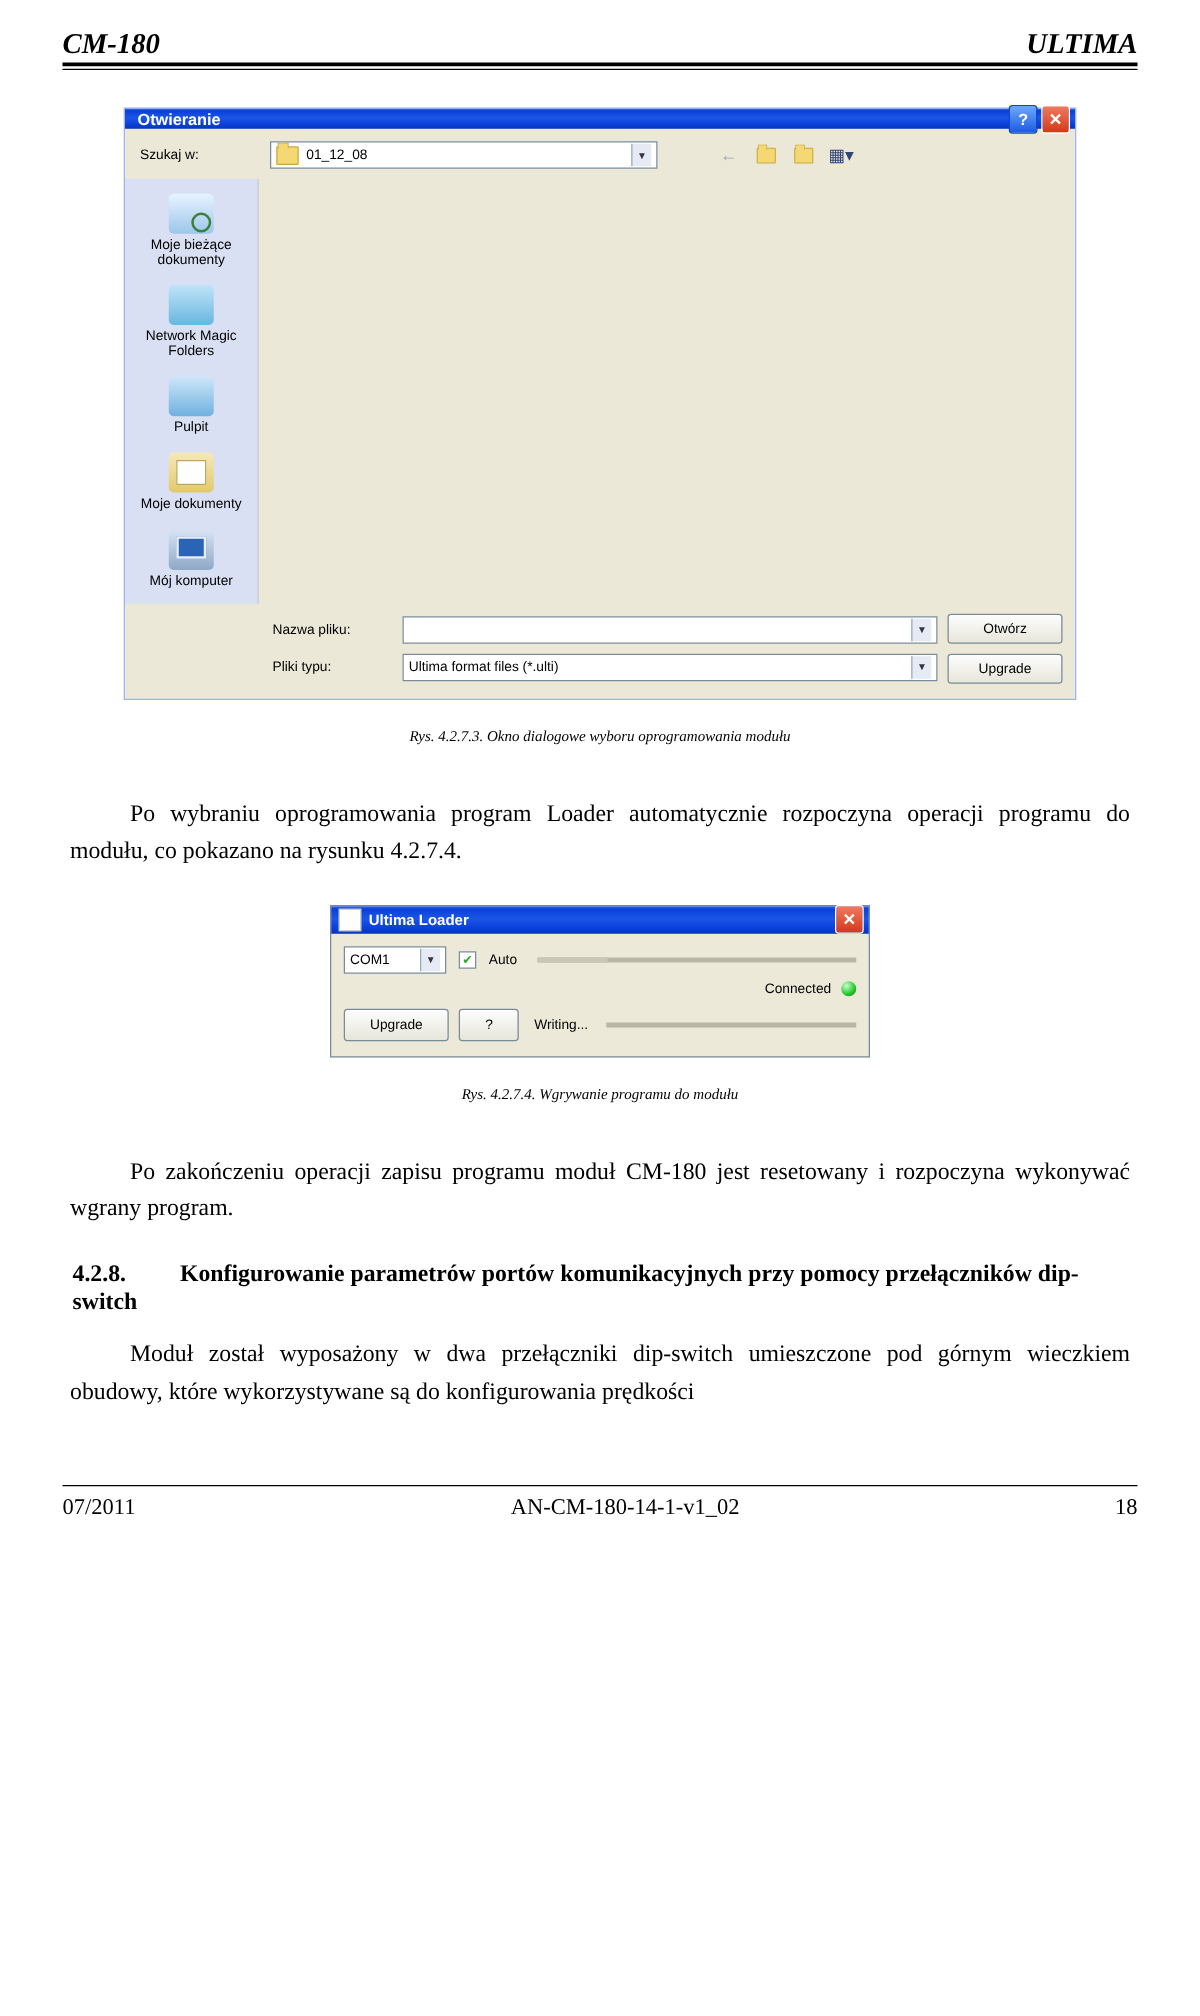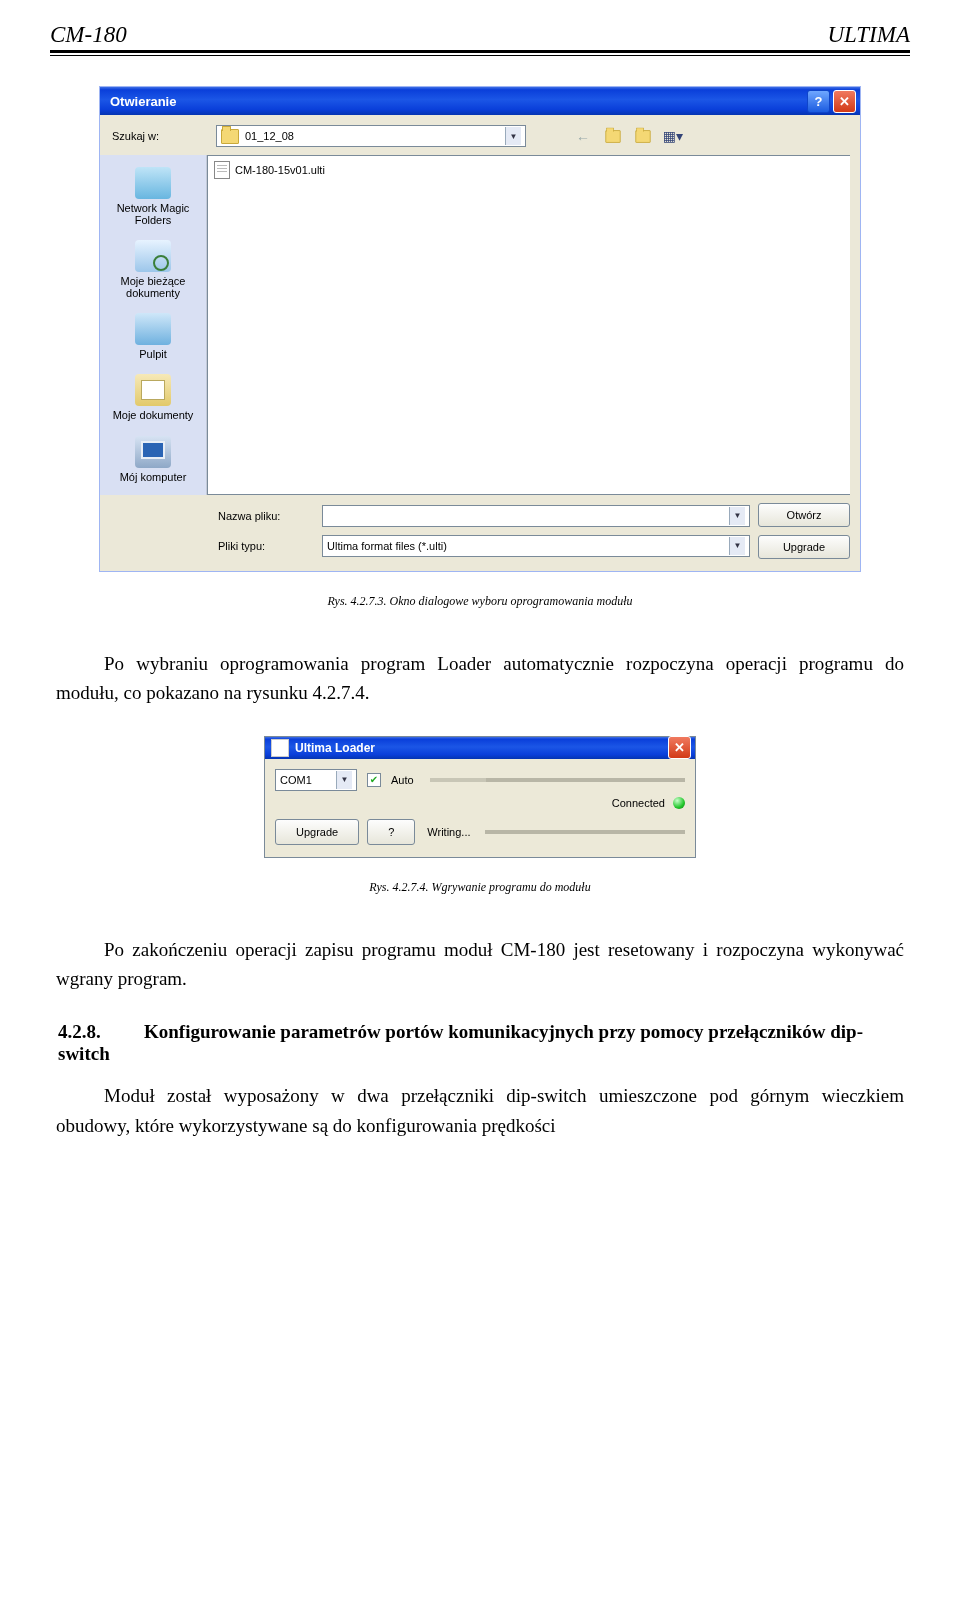--- a/index.html
+++ b/index.html
@@ -1,21 +1,21 @@
 <!DOCTYPE html>
 <html><head>
 <meta charset="utf-8">
 <style>
   body{margin:0;background:#fff;font-family:"Times New Roman",serif;color:#000;width:960px}
   .page{padding:22px 50px 30px 50px}
-  .hdr{display:flex;justify-content:space-between;font-size:23px;font-weight:normal;font-style:italic}
+  .hdr{display:flex;justify-content:space-between;font-size:23px;font-weight:bold;font-style:italic}
   .hr1{border-top:3px solid #000;margin-top:2px}
   .hr2{border-top:1.5px solid #000;margin-top:2px;margin-bottom:30px}
   .dlg{width:760px;margin:0 auto;border:1px solid #9fb5f3;background:#ebe8d8;font-family:Tahoma,Arial,sans-serif;font-size:11px;color:#000;box-shadow:0 0 0 0}
-  .titlebar{height:28px;background:linear-gradient(#3f6fe6,#0a3fda 10%,#1b56e6 45%,#0a3fda 80%,#0534b1);display:flex;align-items:center;padding:0 4px}
+  .titlebar{height:16px;background:linear-gradient(#3f6fe6,#0a3fda 10%,#1b56e6 45%,#0a3fda 80%,#0534b1);display:flex;align-items:center;padding:0 4px}
   .titlebar .t{color:#fff;font-weight:bold;font-size:13px;margin-left:6px;flex:1}
   .tbtn{width:21px;height:21px;border-radius:3px;margin-left:3px;display:flex;align-items:center;justify-content:center;font-weight:bold;font-size:13px;color:#fff}
   .tbtn.help{background:linear-gradient(#6fa7ff,#1b5be0);border:1px solid #0f45c9}
   .tbtn.close{background:linear-gradient(#f07a60,#d23a17);border:1px solid #fff}
   .toprow{display:flex;align-items:center;padding:10px 10px 8px 12px;gap:8px}
   .lbl{width:96px;color:#000}
   .combo{flex:0 0 300px;height:20px;border:1px solid #7a8a99;background:#fff;display:flex;align-items:center;padding:0 4px;gap:6px}
   .folder-ic{width:16px;height:13px;background:#f4d874;border:1px solid #c9a93a;border-radius:1px;position:relative}
   .folder-ic:before{content:"";position:absolute;top:-4px;left:0;width:7px;height:4px;background:#f4d874;border:1px solid #c9a93a;border-bottom:none;border-radius:1px 1px 0 0}
   .dd{width:15px;height:18px;margin-left:auto;background:#e5eaf5;border-left:1px solid #9ab;display:flex;align-items:center;justify-content:center;font-size:8px;color:#334}
@@ -93,45 +93,39 @@
           <span class="folder-ic" style="transform:scale(.85)"></span>
         </div>
       <div class="toolbar-ic">
           <span class="folder-ic" style="transform:scale(.85)"></span>
         </div>
       <div class="toolbar-ic" style="color:#347">▦▾</div>
     </div>
     <div class="body">
       <div class="places">
         <div class="place">
+            <div class="pic recent"></div>
+            <span>Moje bieżące dokumenty</span>
+          </div>
+        <div class="place">
             <div class="pic nmf"></div>
             <span>Network Magic Folders</span>
           </div>
         <div class="place">
-            <div class="pic recent"></div>
-            <span>Moje bieżące dokumenty</span>
-          </div>
-        <div class="place">
             <div class="pic desk"></div>
             <span>Pulpit</span>
           </div>
         <div class="place">
             <div class="pic docs"></div>
             <span>Moje dokumenty</span>
           </div>
         <div class="place">
             <div class="pic comp"></div>
             <span>Mój komputer</span>
           </div>
-      </div>
-      <div class="listing">
-        <div class="fileitem">
-          <span class="doc-ic"></span>
-          <span>CM-180-15v01.ulti</span>
-        </div>
       </div>
     </div>
     <div class="bottom">
       <div class="bottom-col">
         <div class="brow">
           <span class="lbl">Nazwa pliku:</span>
           <div class="field">
             <span></span>
             <span class="dd" style="margin-left:auto">▼</span>
           </div>
@@ -197,13 +191,18 @@
 
   <div class="cap">Rys. 4.2.7.4. Wgrywanie programu do modułu</div>
   <p class="para ind">Po zakończeniu operacji zapisu programu moduł CM-180 jest resetowany i rozpoczyna wykonywać wgrany program.</p>
 
   <div class="sect">
     <span class="num">4.2.8.</span><span>Konfigurowanie parametrów portów komunikacyjnych przy pomocy przełączników dip-switch</span>
   </div>
 
   <p class="para ind">Moduł został wyposażony w dwa przełączniki dip-switch umieszczone pod górnym wieczkiem obudowy, które wykorzystywane są do konfigurowania prędkości</p>
 
+  <div class="ftr">
+    <span>07/2011</span>
+    <span>AN-CM-180-14-1-v1_02</span>
+    <span>18</span>
+  </div>
 </div>
 
 </body></html>

